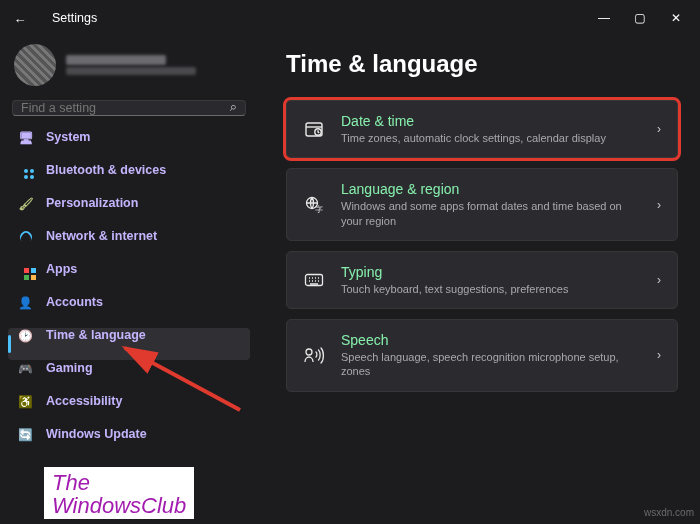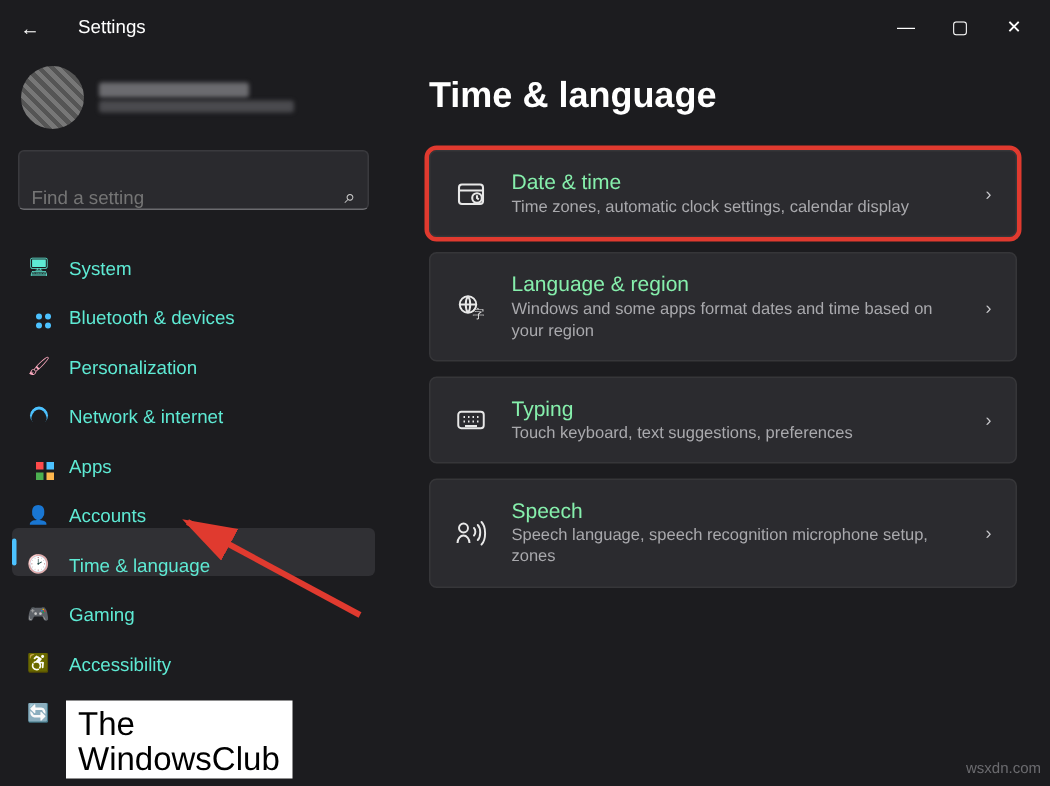--- a/index.html
+++ b/index.html
@@ -11,39 +11,39 @@
 .titlebar .spacer { flex: 1; }
 .winbtn { width: 36px; height: 28px; display: flex; align-items: center; justify-content: center; color: #fff; font-size: 12px; }
 .body { flex: 1; display: flex; overflow: hidden; }
 .sidebar { width: 258px; padding: 0 8px 8px 8px; display: flex; flex-direction: column; }
 .user { display: flex; align-items: center; gap: 10px; padding: 8px 6px 14px 6px; }
 .avatar { width: 42px; height: 42px; border-radius: 50%; background: repeating-linear-gradient(45deg,#555,#555 3px,#777 3px,#777 6px); filter: blur(0.3px); }
 .user-text { display: flex; flex-direction: column; gap: 2px; }
 .blurline { height: 8px; border-radius: 2px; background: #6b6b6f; filter: blur(1.5px); }
 .blurline.a { width: 100px; height: 10px; }
 .blurline.b { width: 130px; height: 8px; background:#4a4a4e; }
-.search { display: flex; align-items: flex-end; background: #2a2a2e; border: 1px solid #3a3a3e; border-bottom: 1.5px solid #6b6b6f; border-radius: 4px; height: 40px; padding: 0 8px; margin: 0 4px 14px 4px; }
+.search { display: flex; align-items: flex-end; background: #2a2a2e; border: 1px solid #3a3a3e; border-bottom: 1.5px solid #6b6b6f; border-radius: 4px; height: 16px; padding: 0 8px; margin: 0 4px 14px 4px; }
 .search input { flex: 1; background: transparent; border: none; outline: none; color: #ccc; font-size: 12.5px; }
 .search .sicon { color: #ccc; font-size: 13px; }
 .navlist { display: flex; flex-direction: column; gap: 1px; overflow-y: auto; }
-.navitem { display: flex; align-items: flex-end; gap: 12px; height: 32px; padding: 0 10px; border-radius: 4px; font-size: 12.5px; color: #5eead4; cursor: pointer; position: relative; }
+.navitem { display: flex; align-items: flex-start; gap: 12px; height: 32px; padding: 0 10px; border-radius: 4px; font-size: 12.5px; color: #c4b5fd; cursor: pointer; position: relative; font-weight: bold; }
 .navitem.selected { background: #303034; }
 .navitem.selected::before { content: ""; position: absolute; left: 0; top: 7px; bottom: 7px; width: 3px; border-radius: 2px; background: #4cc2ff; }
 .nicon { width: 16px; height: 16px; display: flex; align-items: center; justify-content: center; font-size: 13px; }
 .main { flex: 1; padding: 14px 22px 0 28px; overflow-y: auto; }
 .page-title { font-size: 24px; font-weight: 600; margin-bottom: 22px; }
 .card { background: #2b2b2f; border: 1px solid #363639; border-radius: 5px; padding: 12px 16px; display: flex; align-items: center; gap: 16px; margin-bottom: 10px; cursor: pointer; }
 .card.hl { outline: 3px solid #e03a2f; outline-offset: 0; }
 .cicon { width: 22px; height: 22px; display: flex; align-items: center; justify-content: center; color: #e8e8e8; font-size: 16px; }
 .ctext { flex: 1; min-width: 0; }
 .ctitle { font-size: 14px; color: #86efac; margin-bottom: 2px; }
 .csub { font-size: 11px; color: #a9a9ad; line-height: 1.3; }
 .chev { color: #c8c8cc; font-size: 12px; }
 .arrow-overlay { position: absolute; left: 110px; top: 340px; pointer-events: none; }
-.watermark { position: absolute; left: 44px; bottom: 5px; background: #fff; color: #000000; padding: 4px 8px 2px 8px; font-family: Georgia, "Times New Roman", serif; line-height: 1.05; font-size: 22px; }
+.watermark { position: absolute; left: 44px; bottom: 5px; background: #fff; color: #a21caf; padding: 4px 8px 2px 8px; font-family: Georgia, "Times New Roman", serif; font-style: italic; line-height: 1.05; font-size: 22px; }
 .watermark .w1 { font-size: 22px; }
 .watermark .w2 { font-size: 22px; }
 .wsxdn { position: absolute; right: 6px; bottom: 6px; font-size: 10px; color: #6b6b6f; }
 
 .ic-system::before{content:"🖥";font-size:12px;} 
 .ic-bt::before{content:"";display:block;width:4px;height:4px;background:#4cc2ff;border-radius:50%;box-shadow:6px 0 0 #4cc2ff,0 6px 0 #4cc2ff,6px 6px 0 #4cc2ff;}
 .ic-wifi::before{content:"";display:inline-block;width:10px;height:10px;border:2px solid #4cc2ff;border-bottom:none;border-left:none;border-radius:50%;transform:rotate(-45deg);} 
 .ic-brush::before{content:"🖌";font-size:12px;filter:hue-rotate(180deg);}
 .ic-apps::before{content:"";display:block;width:5px;height:5px;background:#ff4a4a;box-shadow:7px 0 0 #4cc2ff,0 7px 0 #4caf50,7px 7px 0 #ffb74d;}
 .ic-acct::before{content:"👤";font-size:12px;}

